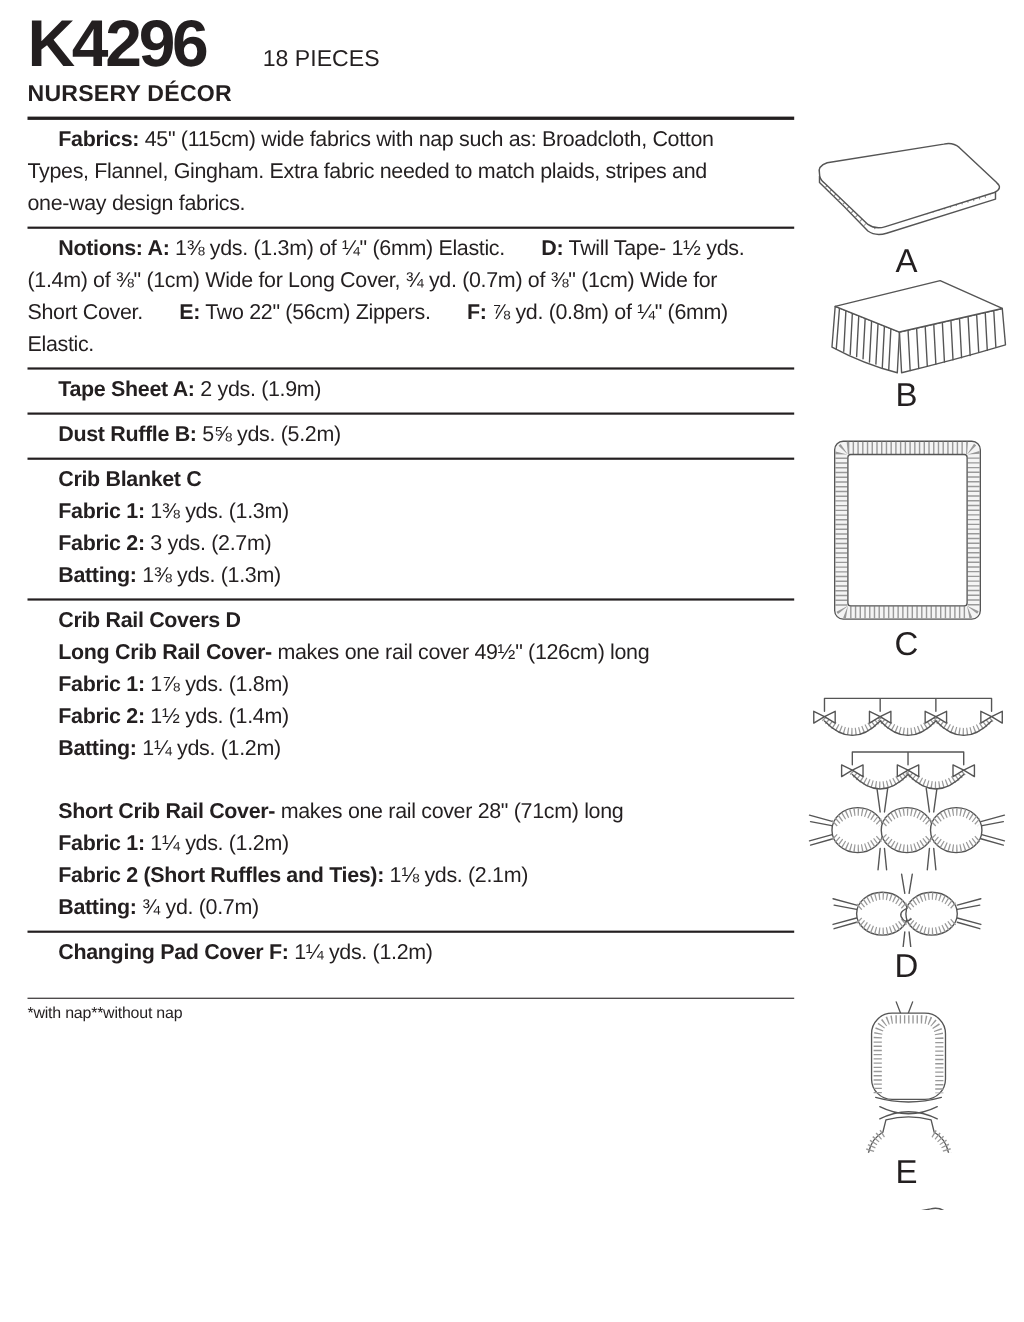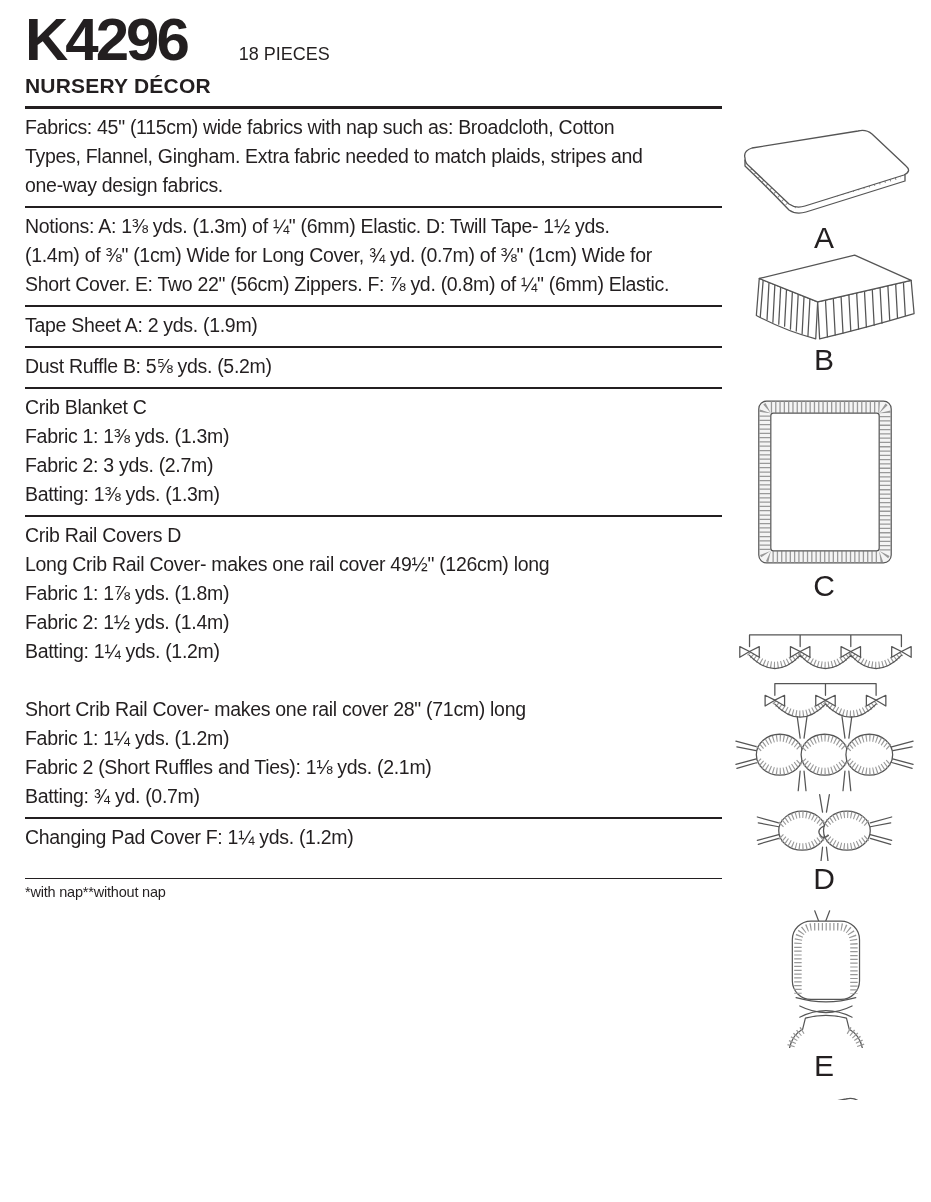--- a/index.html
+++ b/index.html
@@ -2,27 +2,27 @@
 <html><head>
 <meta charset="utf-8">
 <style>
   html,body{margin:0;padding:0;background:#fff;}
   #page{position:relative;width:931px;height:1100px;background:#ffffff;
         font-family:"Liberation Sans",sans-serif;color:#231f20;overflow:hidden;}
   
   #textcol{position:absolute;left:25px;top:8px;width:697px;}
   .masthead{display:flex;align-items:baseline;}
   .pattern-number{font-size:60px;font-weight:bold;letter-spacing:-3px;line-height:64px;}
-  .pieces{font-size:18px;font-weight:500;margin-left:52px;letter-spacing:0;}
+  .pieces{font-size:21px;font-weight:500;margin-left:52px;letter-spacing:0;}
   .category{font-size:21px;font-weight:bold;letter-spacing:.2px;margin-top:2px;
             padding-bottom:8px;border-bottom:3px solid #231f20;}
   .sec{border-bottom:2.5px solid #231f20;padding:4px 0 6px;}
   .sec.nb{border-bottom:none;}
   .bodyline,.para{font-size:19.5px;line-height:29px;letter-spacing:-0.3px;white-space:pre-line;}
-  .b{font-weight:normal;}
+  .b{font-weight:bold;margin-left:28px;}
   .gap-above{display:block;margin-top:29px;}
   .footnote{margin-top:20px;border-top:1.5px solid #231f20;padding-top:5px;
             font-size:14.5px;letter-spacing:-0.2px;}
   .footnote .fn2{}
   
   .illus{position:absolute;left:732px;width:185px;text-align:center;}
   .illus svg{display:block;margin:0 auto;}
   .illus-label{font-size:30px;font-weight:500;margin-top:1px;letter-spacing:1px;}
   .thin{fill:none;stroke:#555;stroke-width:1.3;stroke-linejoin:round;stroke-linecap:round;}
   .thinf{fill:#fff;stroke:#555;stroke-width:1.3;stroke-linejoin:round;}

